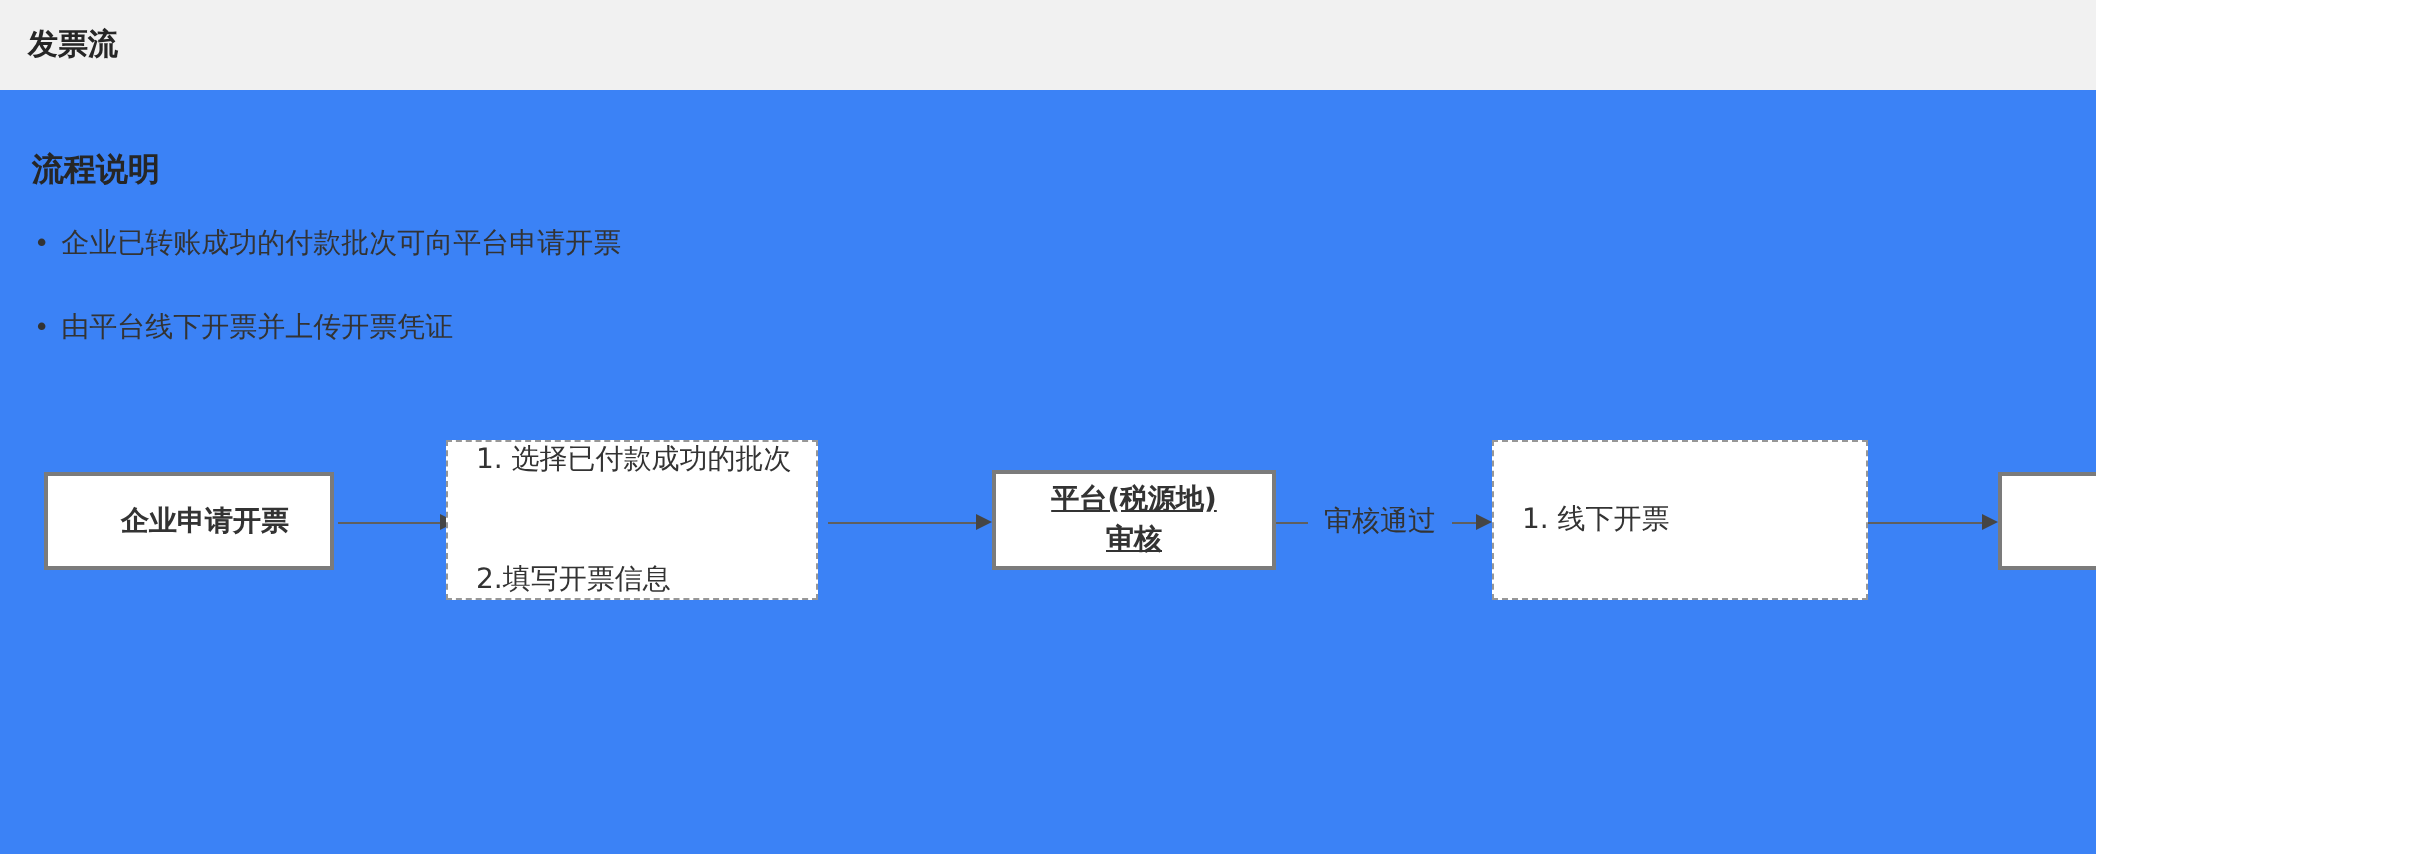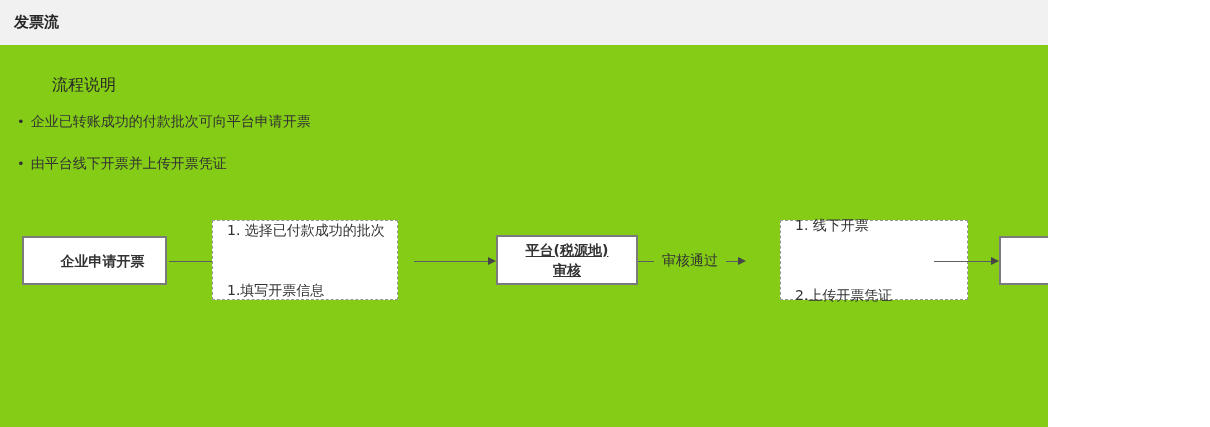--- a/index.html
+++ b/index.html
@@ -4,21 +4,21 @@
 <style>
   * { margin: 0; padding: 0; box-sizing: border-box; }
   body {
     font-family: "DejaVu Sans", "Liberation Sans", sans-serif;
     background: #ffffff;
   }
   .page {
     position: relative;
     width: 1048px;
     height: 427px;
-    background: #84cc16;
+    background: #3b82f6;
     overflow: hidden;
   }
   
   .topbar {
     position: absolute;
     left: 0; top: 0;
     width: 1210px; height: 45px;
     background: #f1f1f1;
     display: flex;
     align-items: center;
@@ -27,23 +27,22 @@
   .topbar h1 {
     font-size: 15px;
     font-weight: bold;
     color: #262626;
   }
   
   .section-heading {
     position: absolute;
     left: 16px; top: 75px;
     font-size: 16px;
-    font-weight: normal;
+    font-weight: bold;
     color: #262626;
-    margin-left: 36px;
   }
   
   .bullet {
     position: absolute;
     left: 17px;
     font-size: 14px;
     color: #333333;
     display: flex;
     align-items: baseline;
   }
@@ -71,23 +70,23 @@
   .node.dashed {
     border: 1px dashed #979797;
     align-items: flex-start;
     font-size: 14px;
     font-weight: normal;
     line-height: 24px;
     padding-left: 14px;
     background: #ffffff;
   }
   .step1 { left: 22px;  top: 236px; width: 145px; height: 49px; padding-left: 16px; }
-  .step2 { left: 212px; top: 220px; width: 186px; height: 80px; gap: 36px; }
+  .step2 { left: 223px; top: 220px; width: 186px; height: 80px; gap: 36px; }
   .step3 { left: 496px; top: 235px; width: 142px; height: 50px; text-decoration: underline; }
-  .step4 { left: 780px; top: 220px; width: 188px; height: 80px; gap: 46px; }
+  .step4 { left: 746px; top: 220px; width: 188px; height: 80px; gap: 46px; }
   .step5 { left: 999px; top: 236px; width: 159px; height: 49px; text-decoration: underline; }
 
   
   .arrow {
     position: absolute;
     height: 16px;
     display: flex;
     align-items: center;
   }
   .arrow .shaft {
@@ -143,21 +142,21 @@
       <span>企业申请开票</span>
     </div>
 
     <div class="arrow a1">
       <i class="shaft"></i>
         <i class="head"></i>
     </div>
 
     <div class="node dashed step2">
       <span>1. 选择已付款成功的批次</span>
-      <span>1.填写开票信息</span>
+      <span>2.填写开票信息</span>
     </div>
 
     <div class="arrow a2">
       <i class="shaft"></i>
         <i class="head"></i>
     </div>
 
     <div class="node solid step3">
       <span>平台(税源地)</span>
       <span>审核</span>
@@ -165,21 +164,20 @@
 
     <div class="arrow a3">
       <i class="shaft fixed"></i>
       <span class="arrow-label">审核通过</span>
       <i class="shaft"></i>
         <i class="head"></i>
     </div>
 
     <div class="node dashed step4">
       <span>1. 线下开票</span>
-      <span>2.上传开票凭证</span>
     </div>
 
     <div class="arrow a4">
       <i class="shaft"></i>
         <i class="head"></i>
     </div>
 
     <div class="node solid step5">
       <span>开票完成</span>
     </div>

